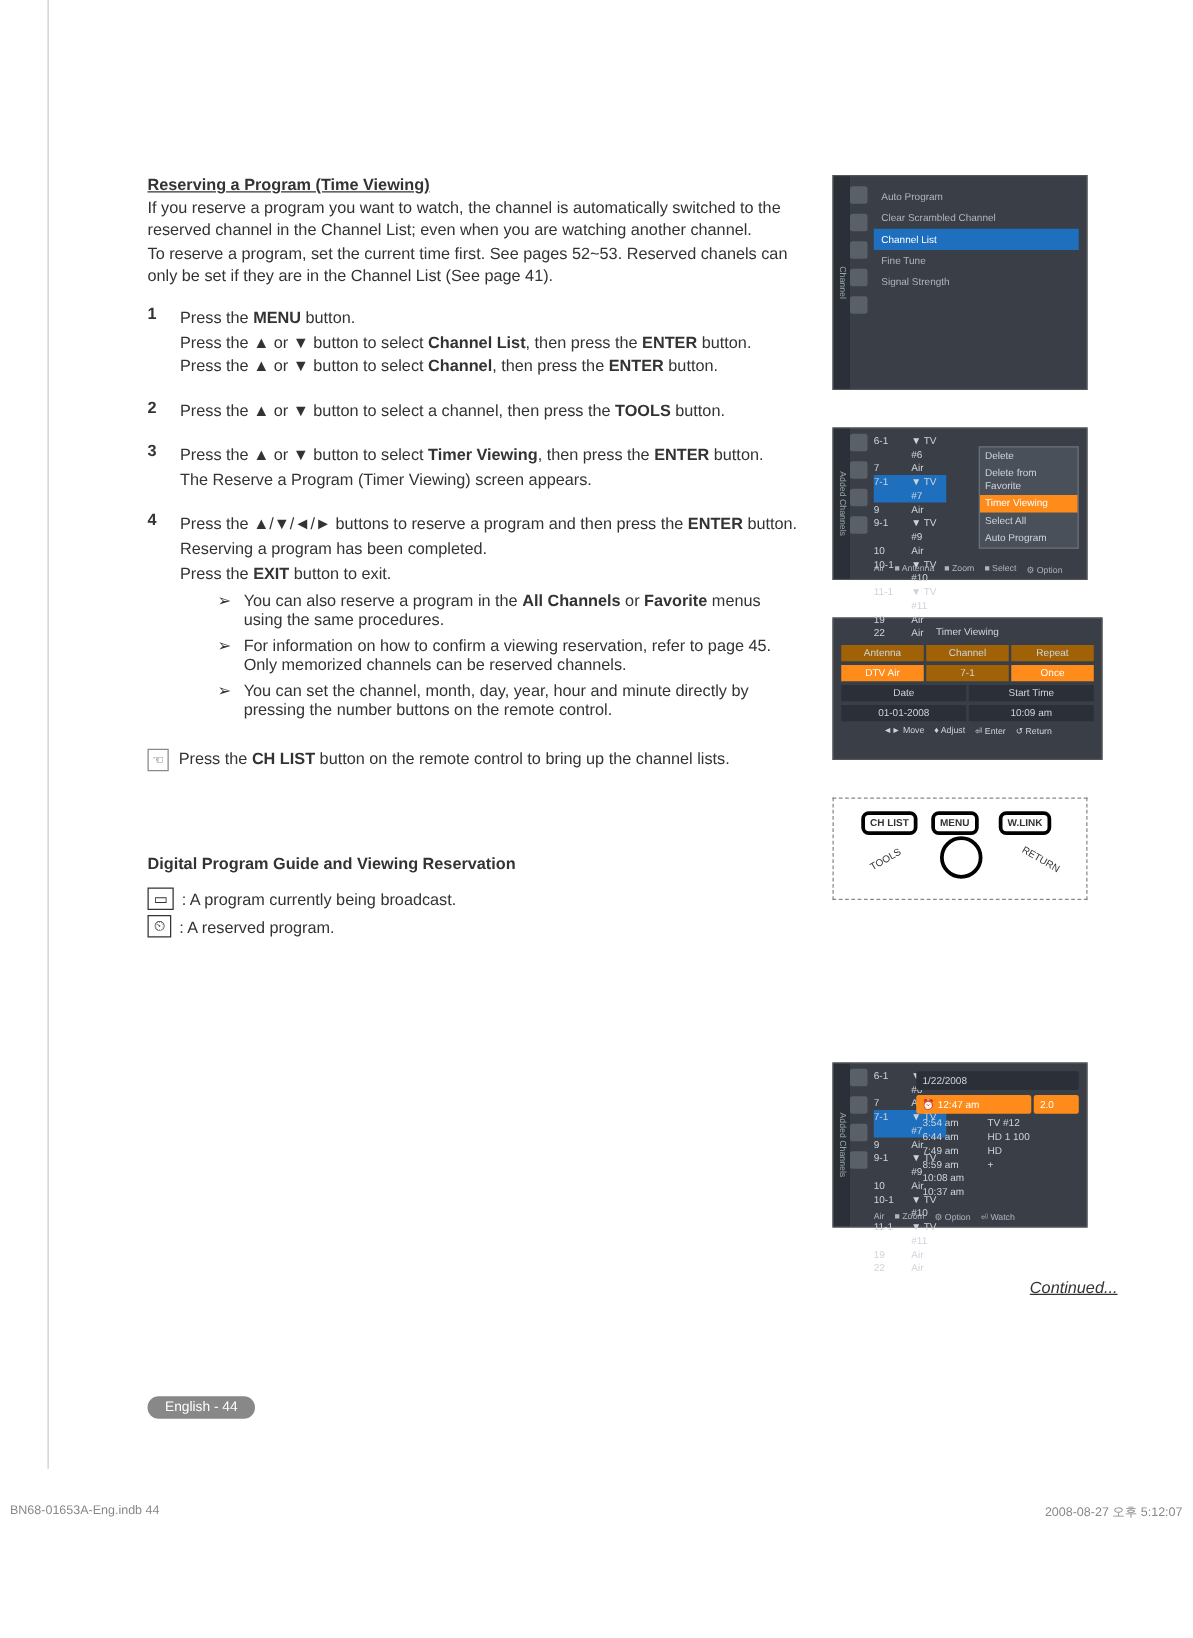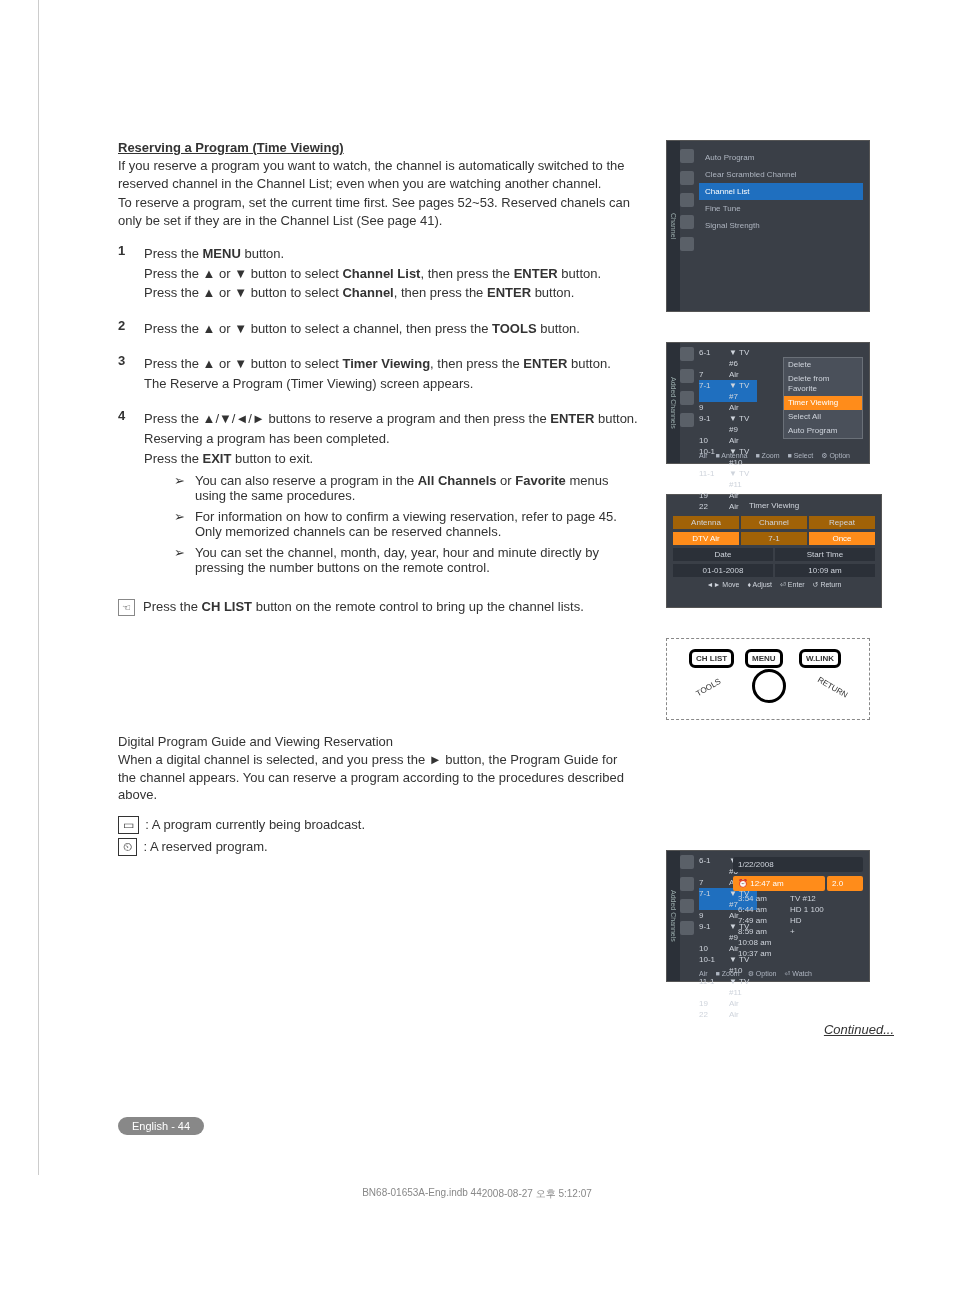--- a/index.html
+++ b/index.html
@@ -41,27 +41,27 @@
 .grid2>div{flex:1;background:#2b3038;padding:2px 0}
 .figfoot{display:flex;gap:8px;justify-content:center;font-size:7px;margin-top:4px}
 .remote{background:#fff;border:1px dashed #888;height:80px;position:relative;width:202px}
 .btn{position:absolute;border:3px solid #000;border-radius:6px;font-size:8px;font-weight:bold;text-align:center;padding:2px 4px;background:#fff}
 .fig4{height:130px;position:relative}
 .guide{position:absolute;left:66px;top:4px;right:6px}
 .gbox{background:#2b3038;padding:3px 5px;margin:2px 0;border-radius:2px;font-size:8px}
 .gbox.sel{background:#ff8c1a;color:#fff}
 .hint{display:flex;gap:8px;align-items:flex-start;margin-top:24px}
 .hinticon{border:1px solid #888;padding:2px 3px;font-size:10px}
-.h2{font-weight:normal;margin-top:118px}
+.h2{font-weight:bold;margin-top:66px}
 .legend{margin-top:12px}
 .legend .item{display:flex;gap:6px;align-items:center;margin:4px 0}
 .box{display:inline-block;border:1px solid #333;padding:1px 4px;font-size:12px}
 .pagenum{text-align:left;margin-top:80px}
 .pagebadge{display:inline-block;background:#888;color:#fff;border-radius:12px;padding:3px 14px;font-size:11px}
-.footer{display:flex;justify-content:center;font-size:10px;color:#888;margin-top:12px;padding:0 8px}
+.footer{display:flex;justify-content:space-between;font-size:10px;color:#888;margin-top:28px;padding:0 8px}
 .cont{text-align:right;text-decoration:underline;font-style:italic;margin-top:40px}
 </style>
 </head>
 <body>
 
 <div class="page">
 <div class="vline"></div>
 <div class="cols">
 <div class="left">
   <div class="h">Reserving a Program (Time Viewing)</div>
@@ -112,21 +112,20 @@
             </div>
     </div>
   </div>
 
   <div class="hint">
     <span class="hinticon">☜</span>
     <div><span>Press the </span><b>CH LIST</b><span> button on the remote control to bring up the channel lists.</span></div>
   </div>
 
   <div class="h2">Digital Program Guide and Viewing Reservation</div>
-  <p>When a digital channel is selected, and you press the ► button, the Program Guide for the channel appears. You can reserve a program according to the procedures described above.</p>
   <div class="legend">
     <div class="item">
             <span class="box">▭</span>
             <span>: A program currently being broadcast.</span>
           </div>
     <div class="item">
             <span class="box">⏲</span>
             <span>: A reserved program.</span>
           </div>
   </div>

